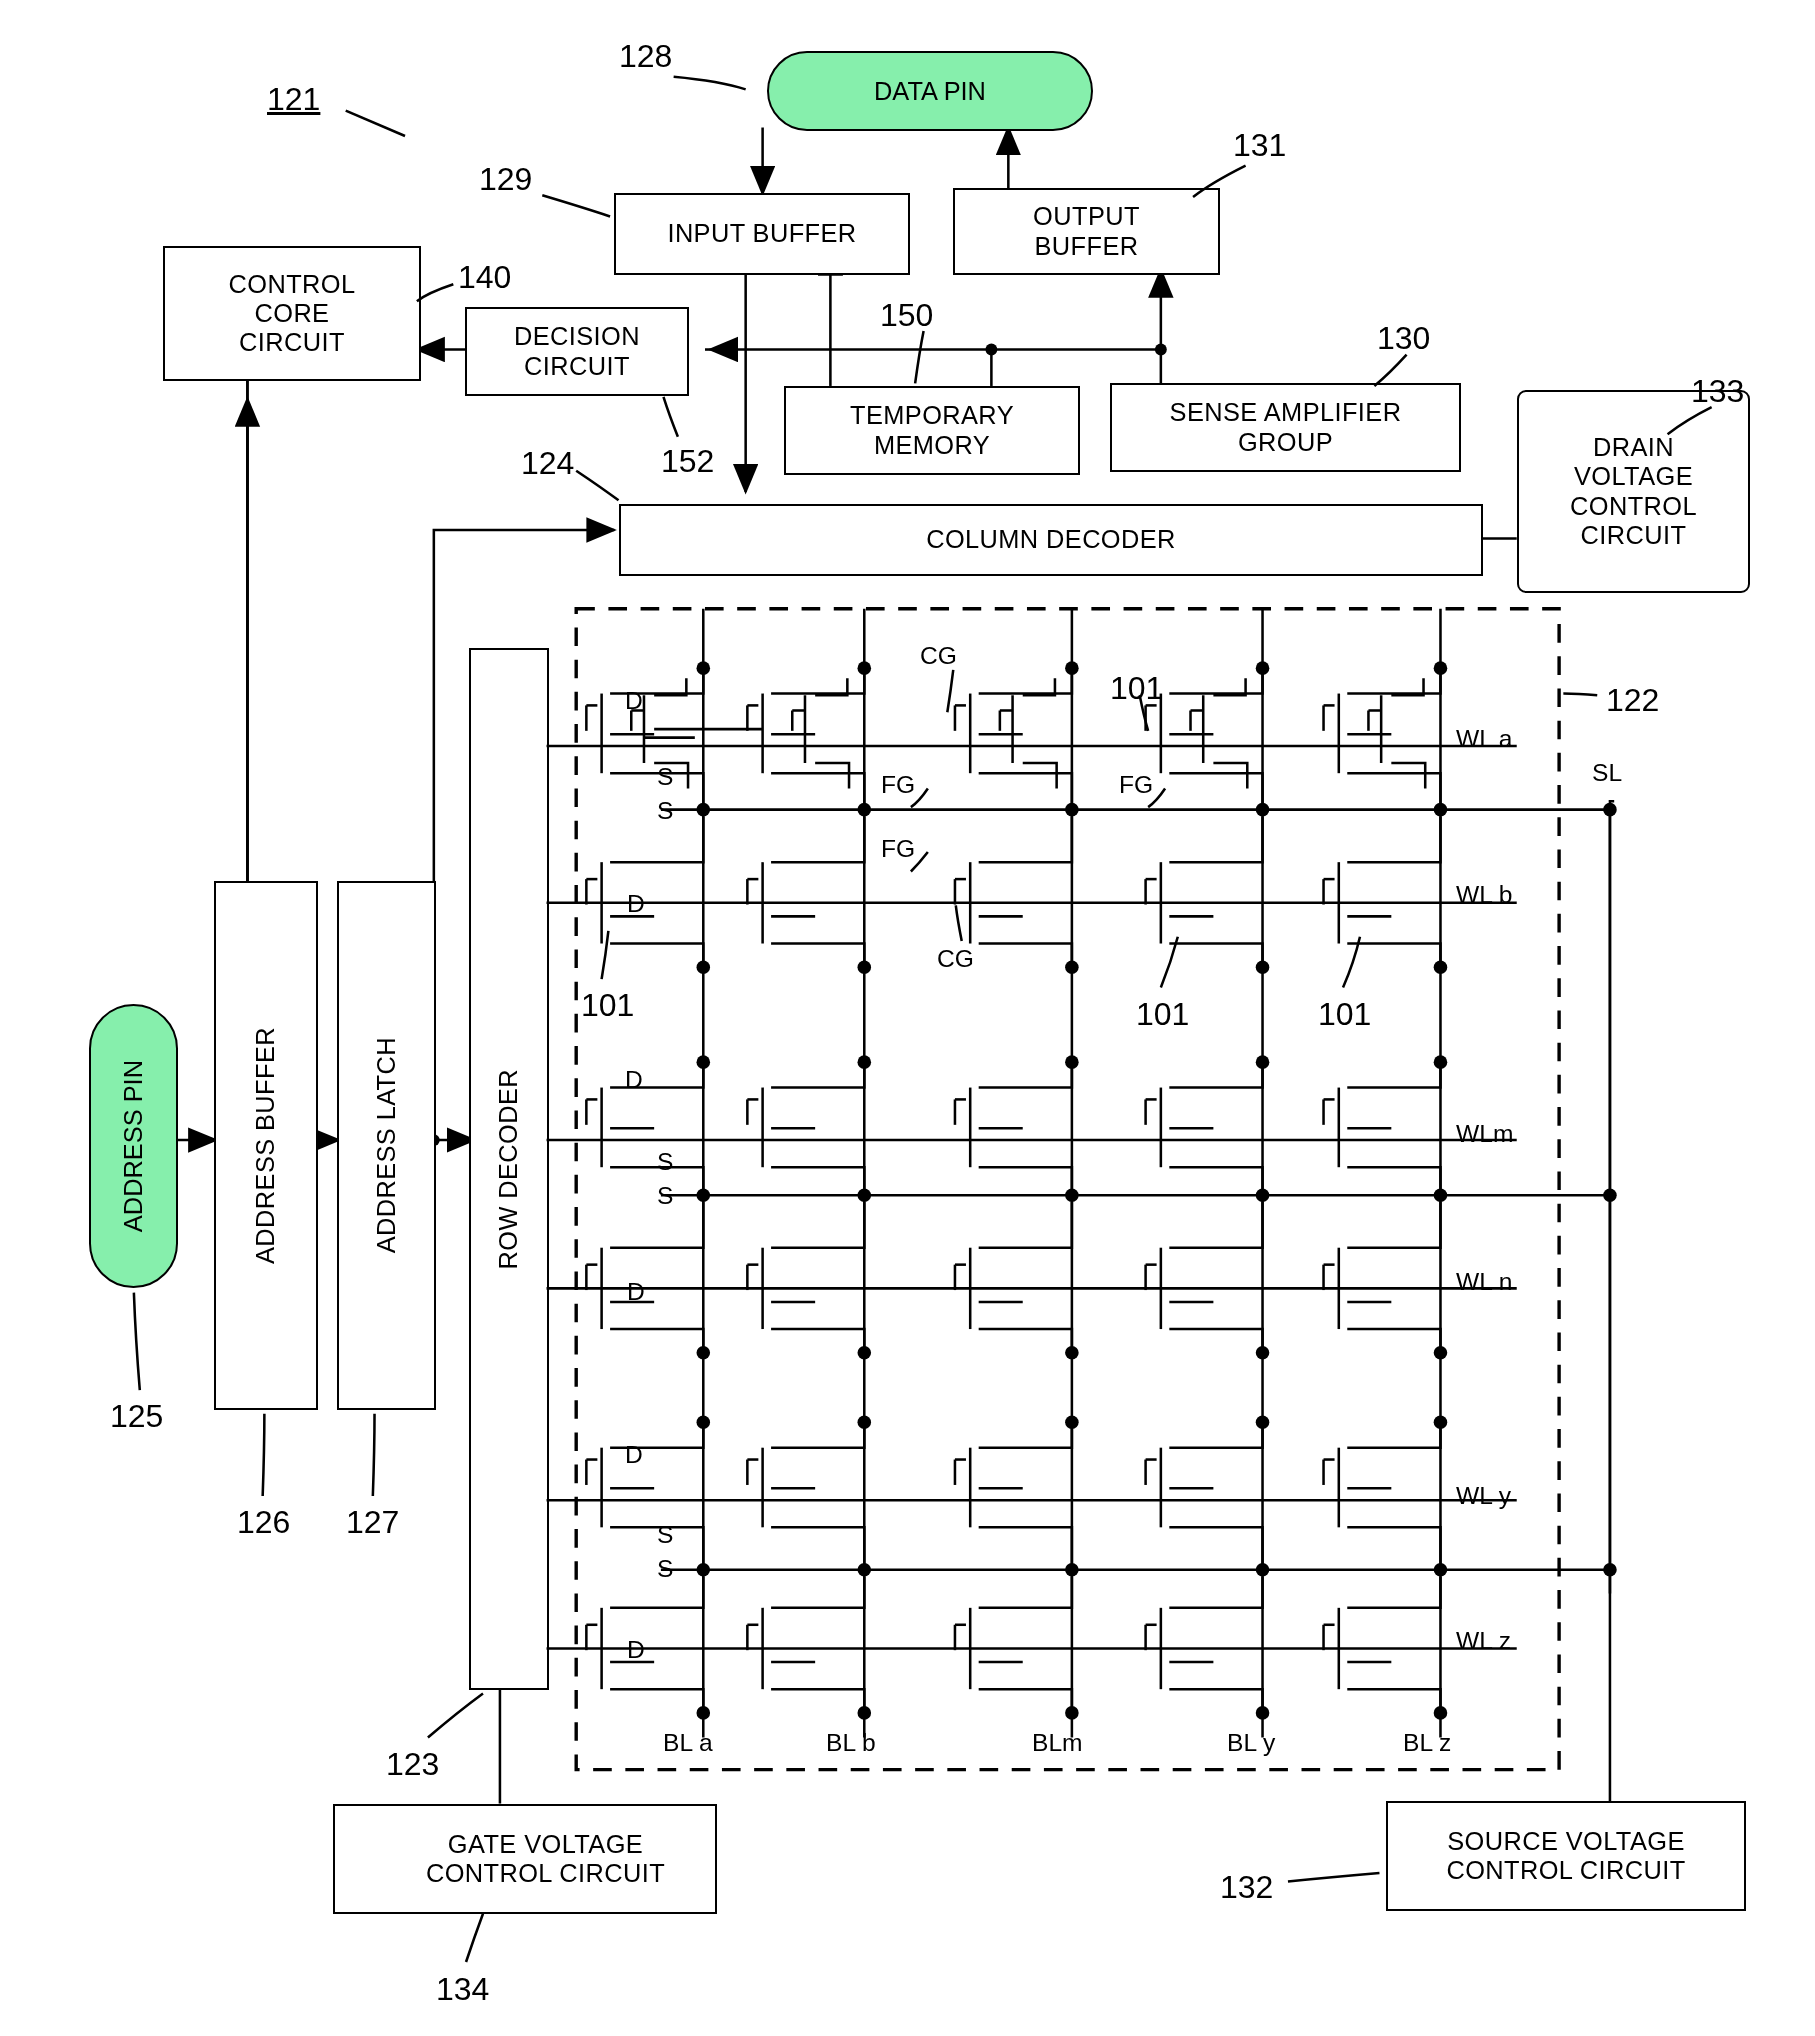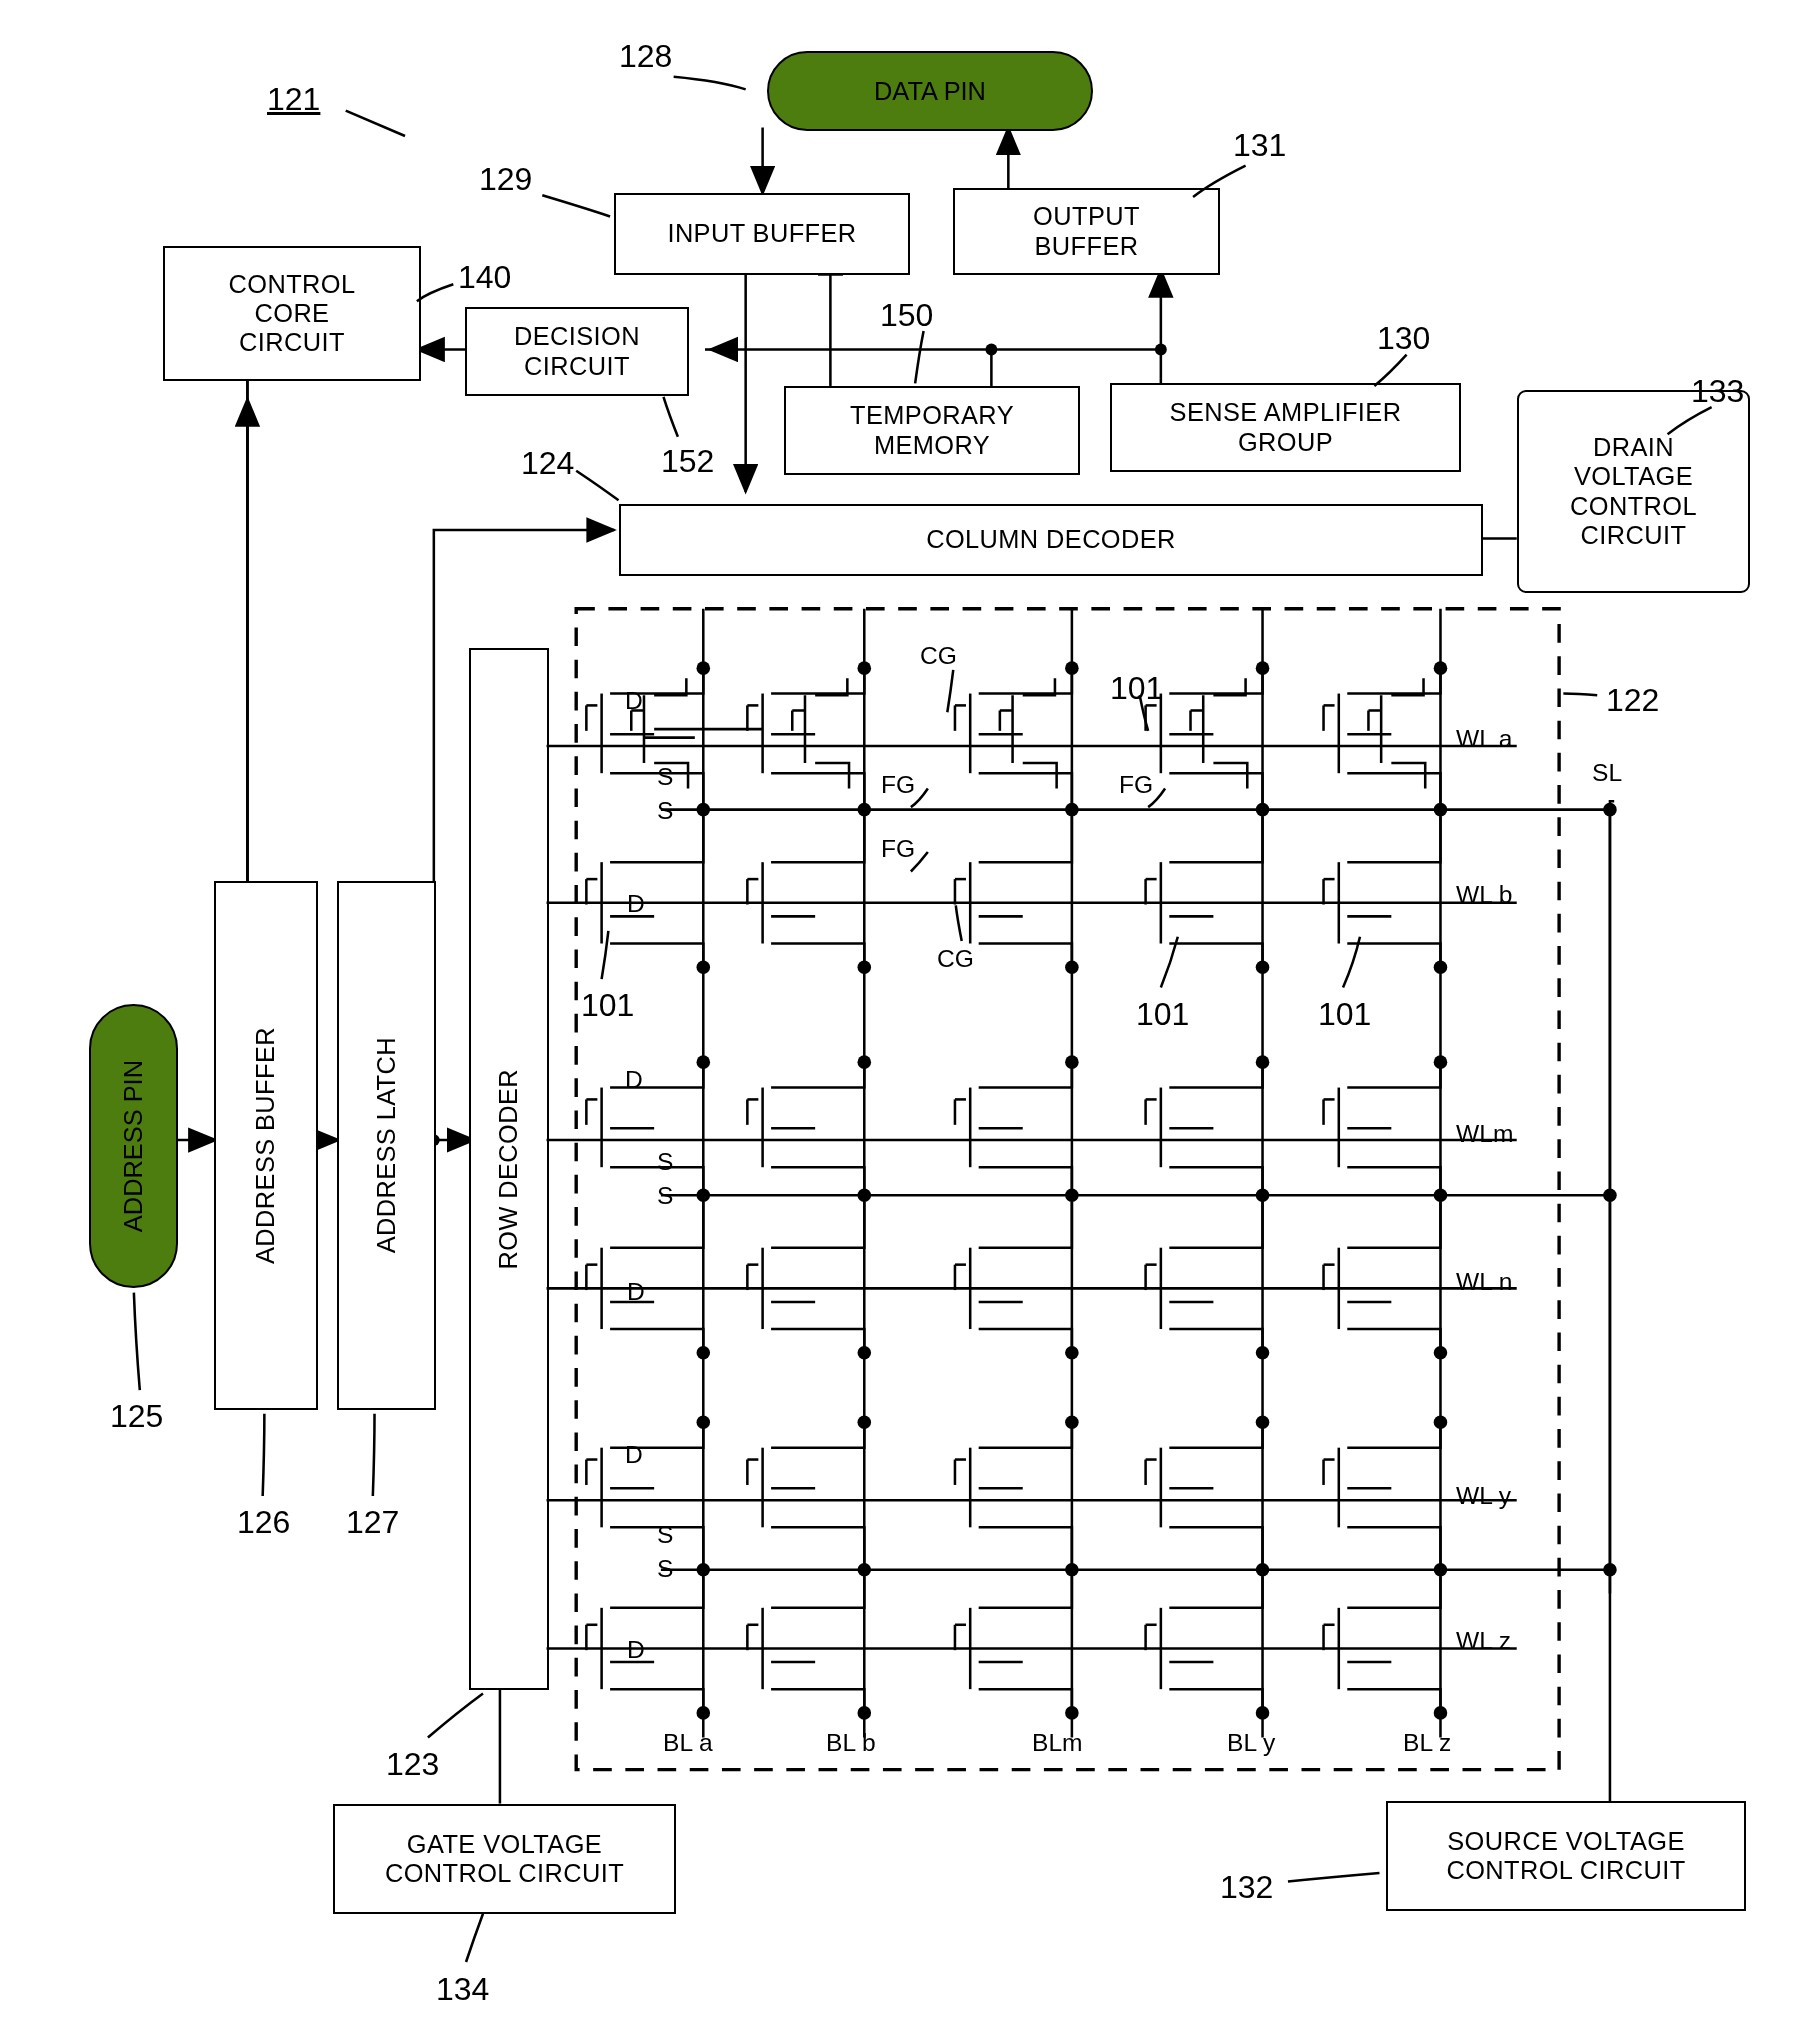--- a/index.html
+++ b/index.html
@@ -1,20 +1,20 @@
 <!DOCTYPE html>
 <html style="font-size:13.6px"><head>
 <meta charset="utf-8">
 <style>
   html,body{margin:0;padding:0;background:#ffffff;}
   body{width:1815px;height:2037px;position:relative;font-family:"Liberation Sans",sans-serif;color:#000;}
   .stage{position:absolute;left:0;top:0;width:1815px;height:2037px;}
   svg.wires{position:absolute;left:0;top:0;width:1815px;height:2037px;overflow:visible;}
   .box{position:absolute;border:2.5px solid #000;background:#fff;display:flex;align-items:center;justify-content:center;text-align:center;line-height:1.15;font-size:25.4px;letter-spacing:0.4px;}
-  .pill{position:absolute;border:2.5px solid #000;background:#4d7c0f;border-radius:51px;display:flex;align-items:center;justify-content:center;text-align:center;font-size:25.4px;}
+  .pill{position:absolute;border:2.5px solid #000;background:#86efac;border-radius:51px;display:flex;align-items:center;justify-content:center;text-align:center;font-size:25.4px;}
   .vert{writing-mode:vertical-rl;transform:rotate(180deg);}
   .num{position:absolute;font-size:32px;white-space:nowrap;}
   .num.u{text-decoration:underline;text-align:center;}
   .sig{position:absolute;font-size:24.6px;white-space:nowrap;}
 </style>
 </head>
 <body>
 
 <div class="stage">
 
@@ -123,21 +123,21 @@
   </div>
 
   <div class="box" style="left:214px;top:881px;width:100px;height:525px;">
     <span class="vert">ADDRESS BUFFER</span>
   </div>
 
   <div class="box" style="left:337px;top:881px;width:95px;height:525px;">
     <span class="vert">ADDRESS LATCH</span>
   </div>
 
-  <div class="box" style="left:333px;top:1804px;width:339px;height:106px;white-space:pre-line;">
+  <div class="box" style="left:333px;top:1804px;width:339px;height:106px;white-space:pre-line;padding-left:41px;">
     <span>GATE VOLTAGE
 CONTROL CIRCUIT</span>
   </div>
 
   <div class="box" style="left:1386px;top:1801px;width:356px;height:106px;white-space:pre-line;">
     <span>SOURCE VOLTAGE
 CONTROL CIRCUIT</span>
   </div>
 
   <svg class="wires" viewBox="0 0 2142 2403">

